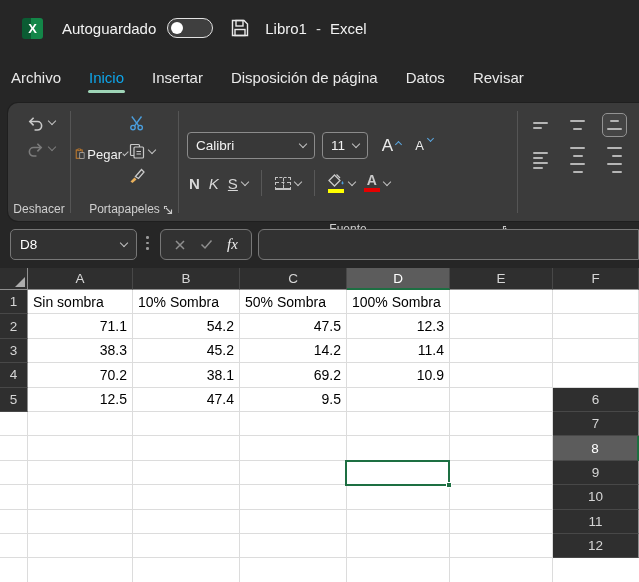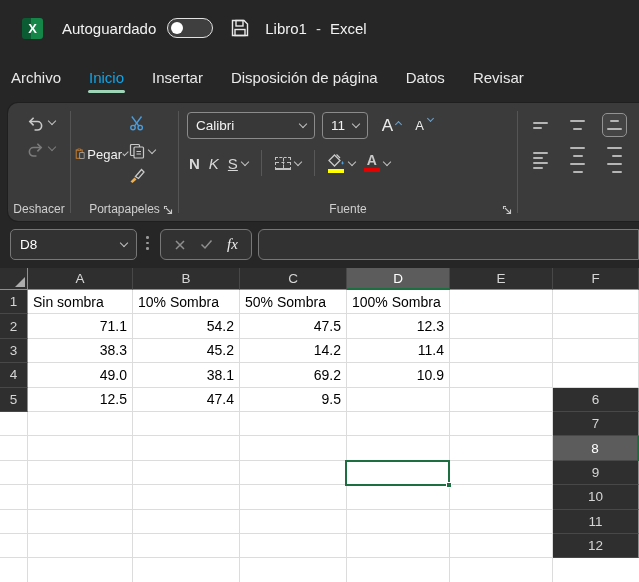--- a/index.html
+++ b/index.html
@@ -39,21 +39,21 @@
   .g-undo{width:62px;}
   .undo-stack{display:flex;flex-direction:column;gap:9px;padding-left:14px;padding-top:2px;}
 
   
   .g-clip{width:107px;}
   .clip-row{display:flex;height:100%;}
   .paste-btn{width:52px;display:flex;flex-direction:row;align-items:center;gap:2px;color:#f0f0f0;font-size:13px;}
   .clip-col{display:flex;flex-direction:column;gap:8px;padding-top:3px;margin-left:2px;}
 
   
-  .g-font{width:338px;padding-left:8px;}
+  .g-font{width:338px;padding-left:8px;margin-top:20px;}
   .frow1{display:flex;align-items:center;gap:7px;}
   .combo{height:27px;border:1px solid #8b8b8b;border-radius:4px;background:#383838;color:#f2f2f2;font-size:13.5px;display:flex;align-items:center;padding:0 8px;}
   .combo .chv{margin-left:auto;}
   .combo-font{width:128px;}
   .combo-size{width:46px;}
   .fontsize-btn{position:relative;color:#ececec;font-size:17px;width:25px;text-align:center;}
   .fontsize-btn.small{font-size:13px;}
   .fontsize-btn .chv{position:absolute;top:1px;right:-1px;width:5px;height:5px;}
   .fontsize-btn .chv.up{top:3px;}
   .frow2{display:flex;align-items:center;gap:9px;margin-top:11px;padding-left:2px;}
@@ -361,21 +361,21 @@
       <div class="cell"></div>
       <div class="cell"></div>
       <div class="rowhead">3</div>
       <div class="cell num">38.3</div>
       <div class="cell num">45.2</div>
       <div class="cell num">14.2</div>
       <div class="cell num">11.4</div>
       <div class="cell"></div>
       <div class="cell"></div>
       <div class="rowhead">4</div>
-      <div class="cell num">49.0</div>
+      <div class="cell num">70.2</div>
       <div class="cell num">38.1</div>
       <div class="cell num">69.2</div>
       <div class="cell num">10.9</div>
       <div class="cell"></div>
       <div class="cell"></div>
       <div class="rowhead">5</div>
       <div class="cell num">12.5</div>
       <div class="cell num">47.4</div>
       <div class="cell num">9.5</div>
       <div class="cell"></div>

